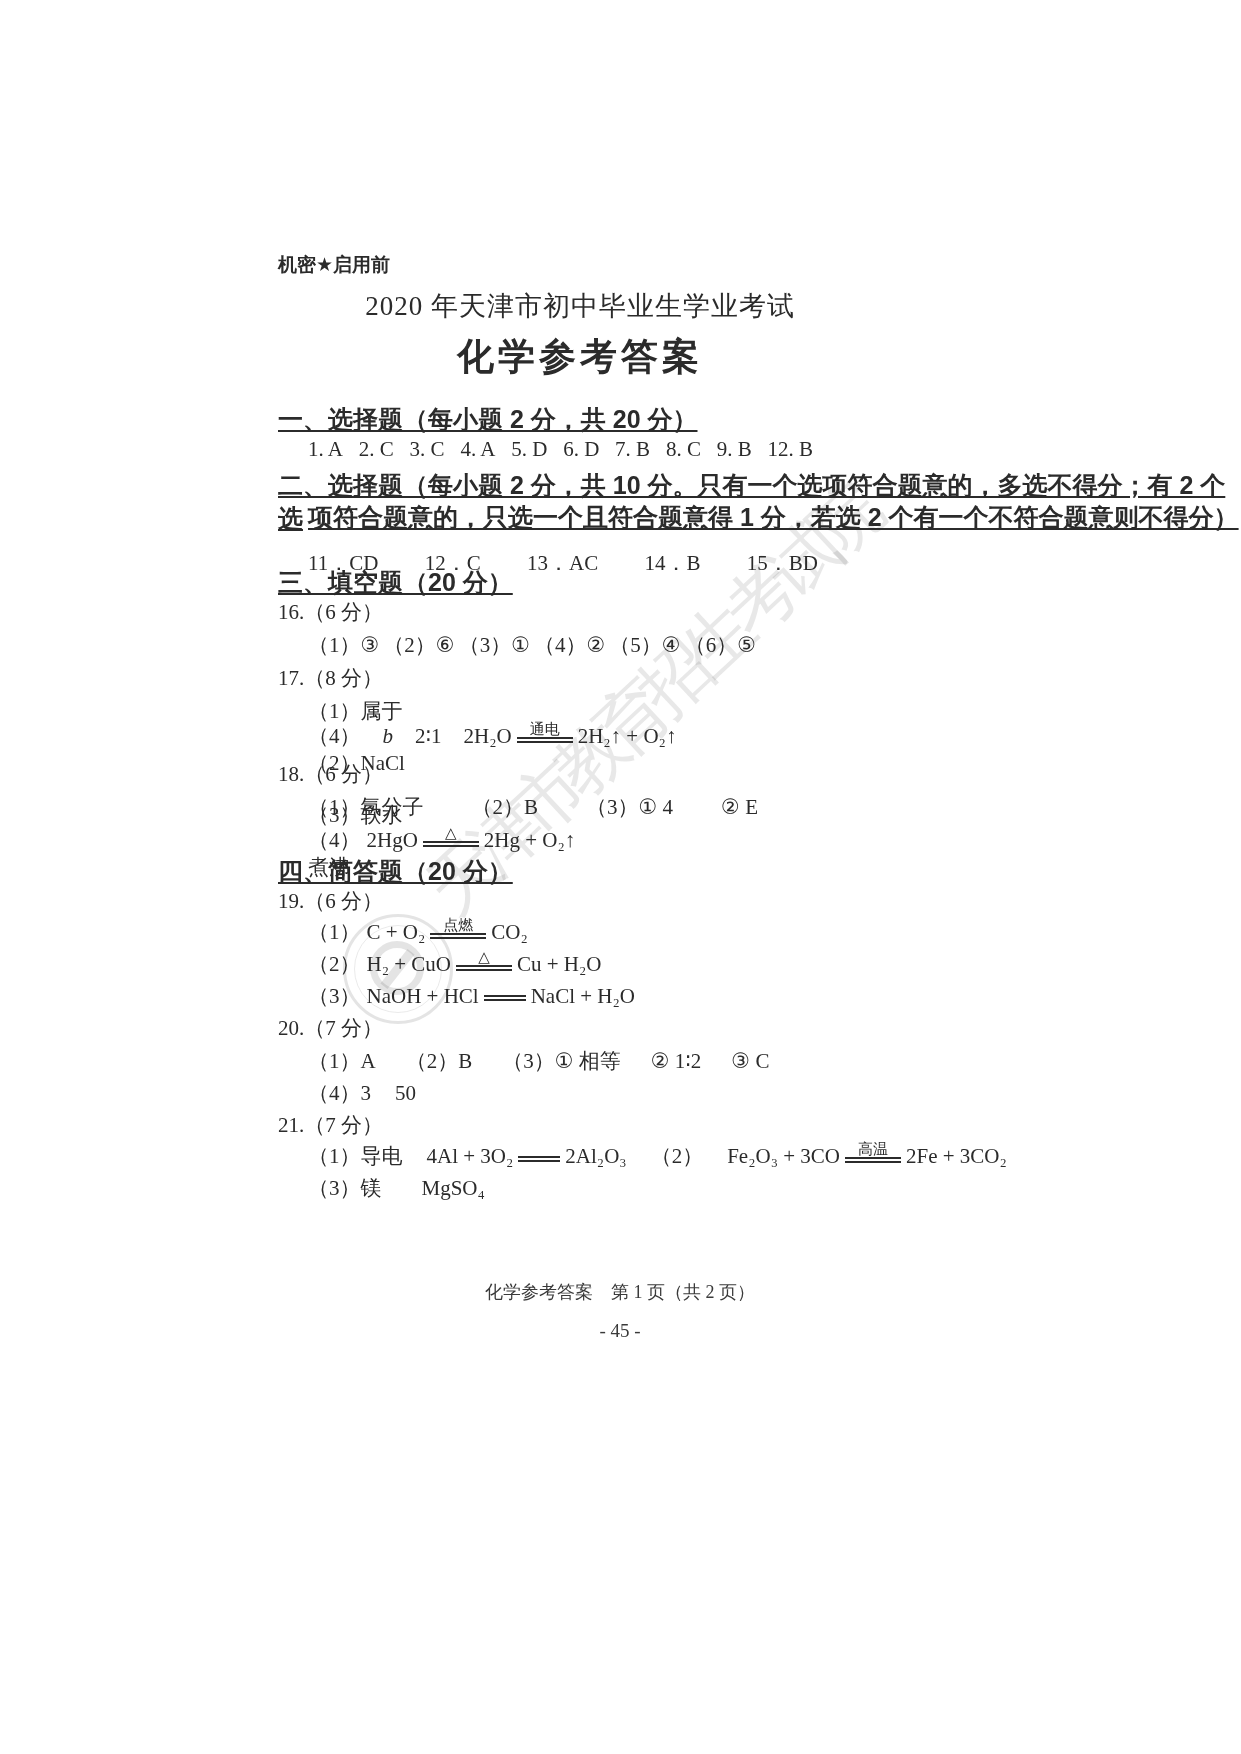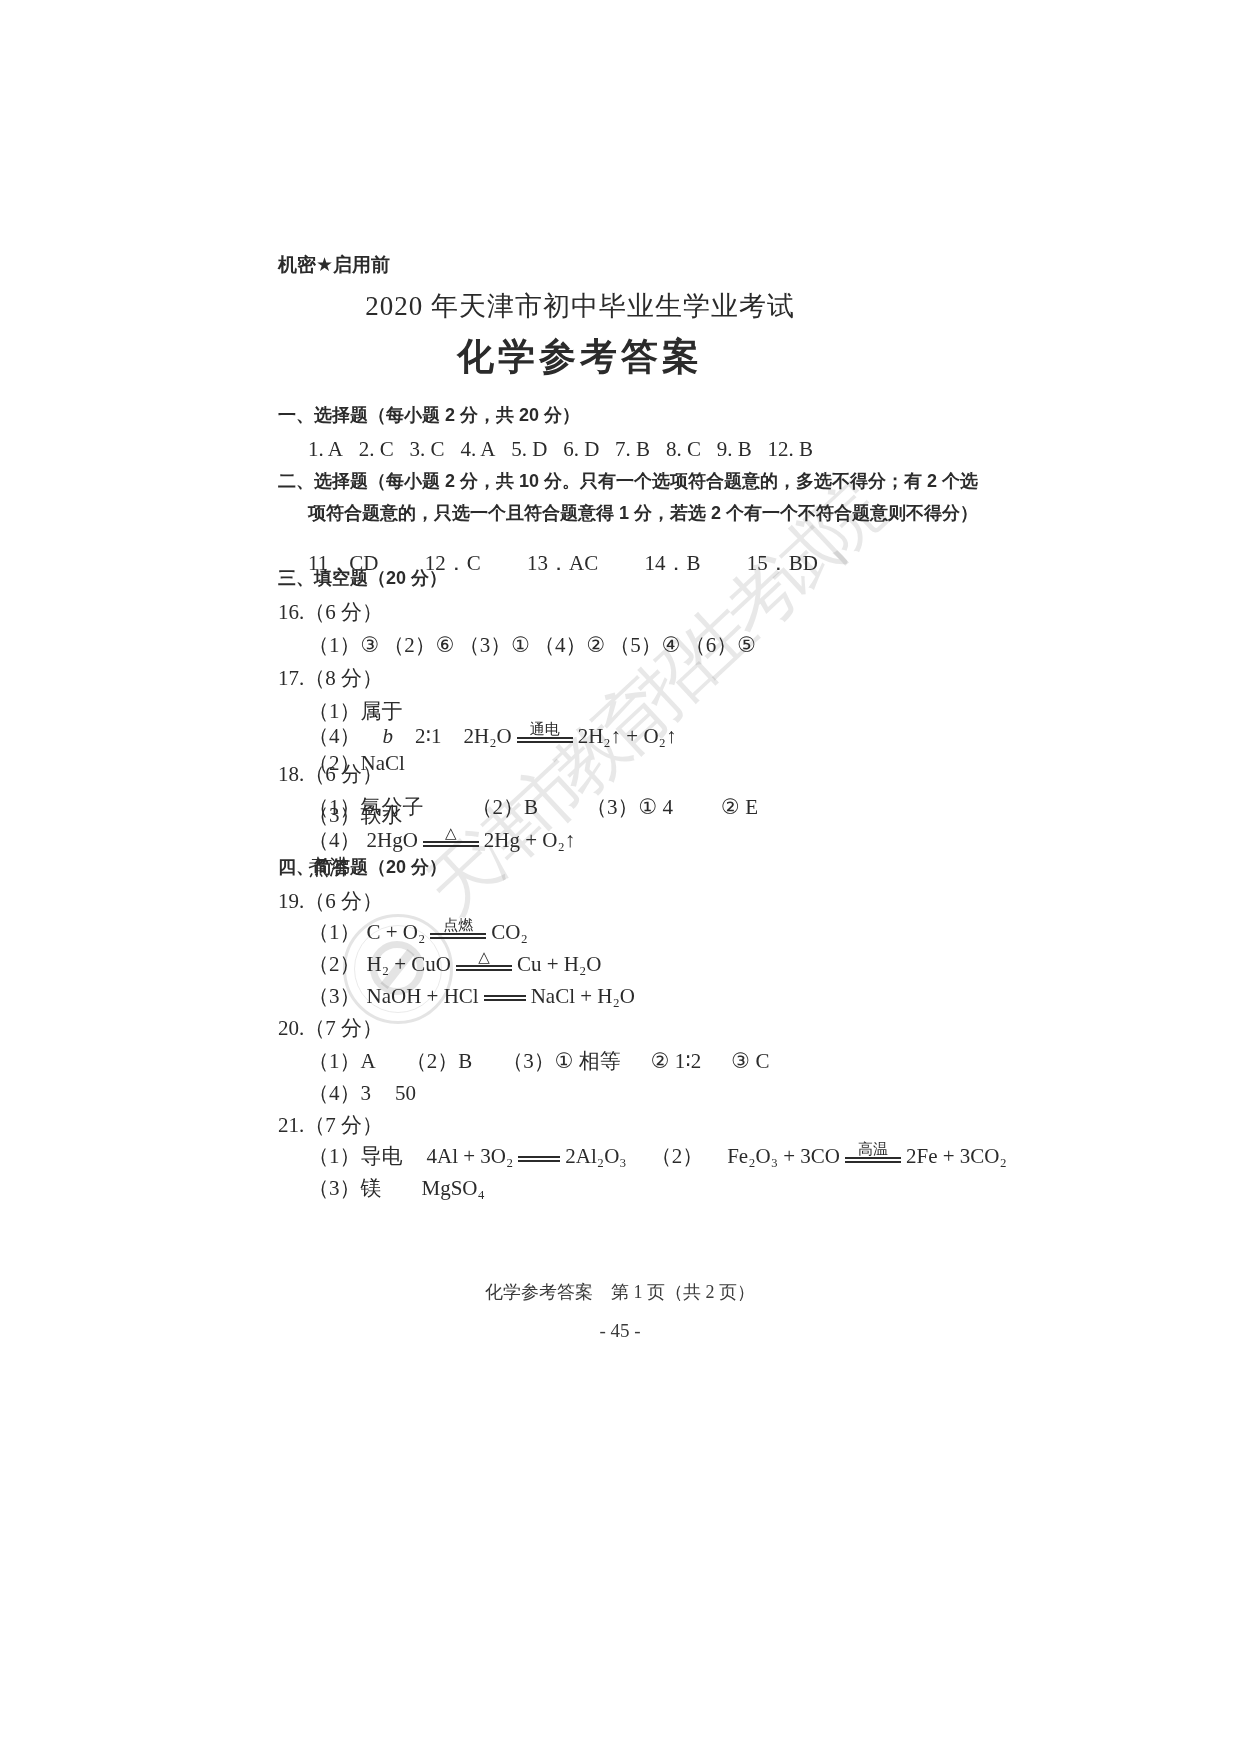--- a/index.html
+++ b/index.html
@@ -58,21 +58,21 @@
     background:rgba(90,90,90,0.16);
     transform:rotate(38deg);
   }
 
   
   .hei{font-family:"Liberation Sans","DejaVu Sans",sans-serif;font-weight:bold;}
   .confidential{left:278px;top:252px;font-size:19px;}
   .title-wrap{left:250px;top:288px;width:660px;text-align:center;}
   .doc-title{font-size:27px;letter-spacing:1px;}
   .doc-subtitle{margin-top:8px;font-size:37px;letter-spacing:4px;}
-  .sec-head{left:278px;font-size:18px;}
+  .sec-head{left:278px;font-size:25px;text-decoration:underline;}
   .q-label{left:278px;font-size:21px;}
   .row{left:308px;font-size:21px;white-space:nowrap;}
   .flexrow{display:flex;align-items:baseline;}
   .sb{justify-content:space-between;}
   .italic{font-style:italic;}
   .footer-line{left:250px;top:1280px;width:740px;text-align:center;font-size:18px;color:#3a3a3a;}
   .page-num{left:250px;top:1320px;width:740px;text-align:center;font-size:19px;color:#3a3a3a;}
 
   
   .chem-eq{white-space:nowrap;}

